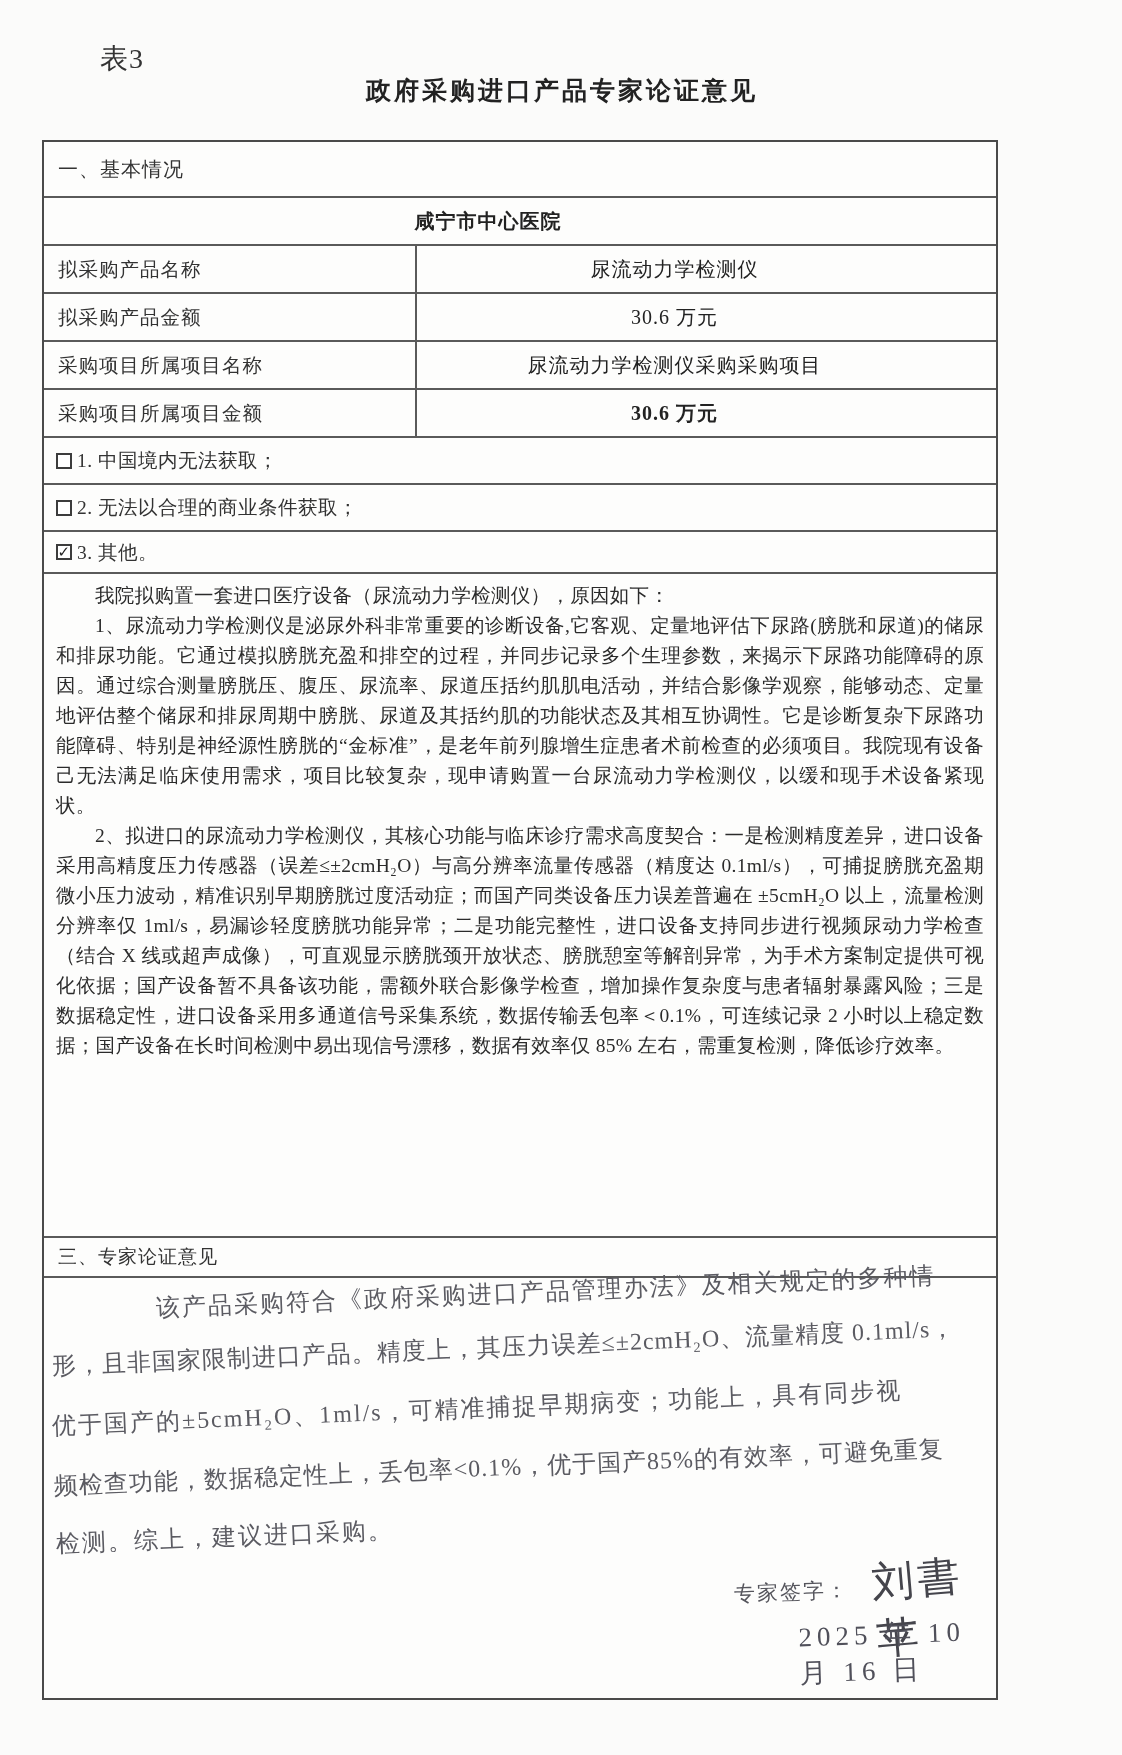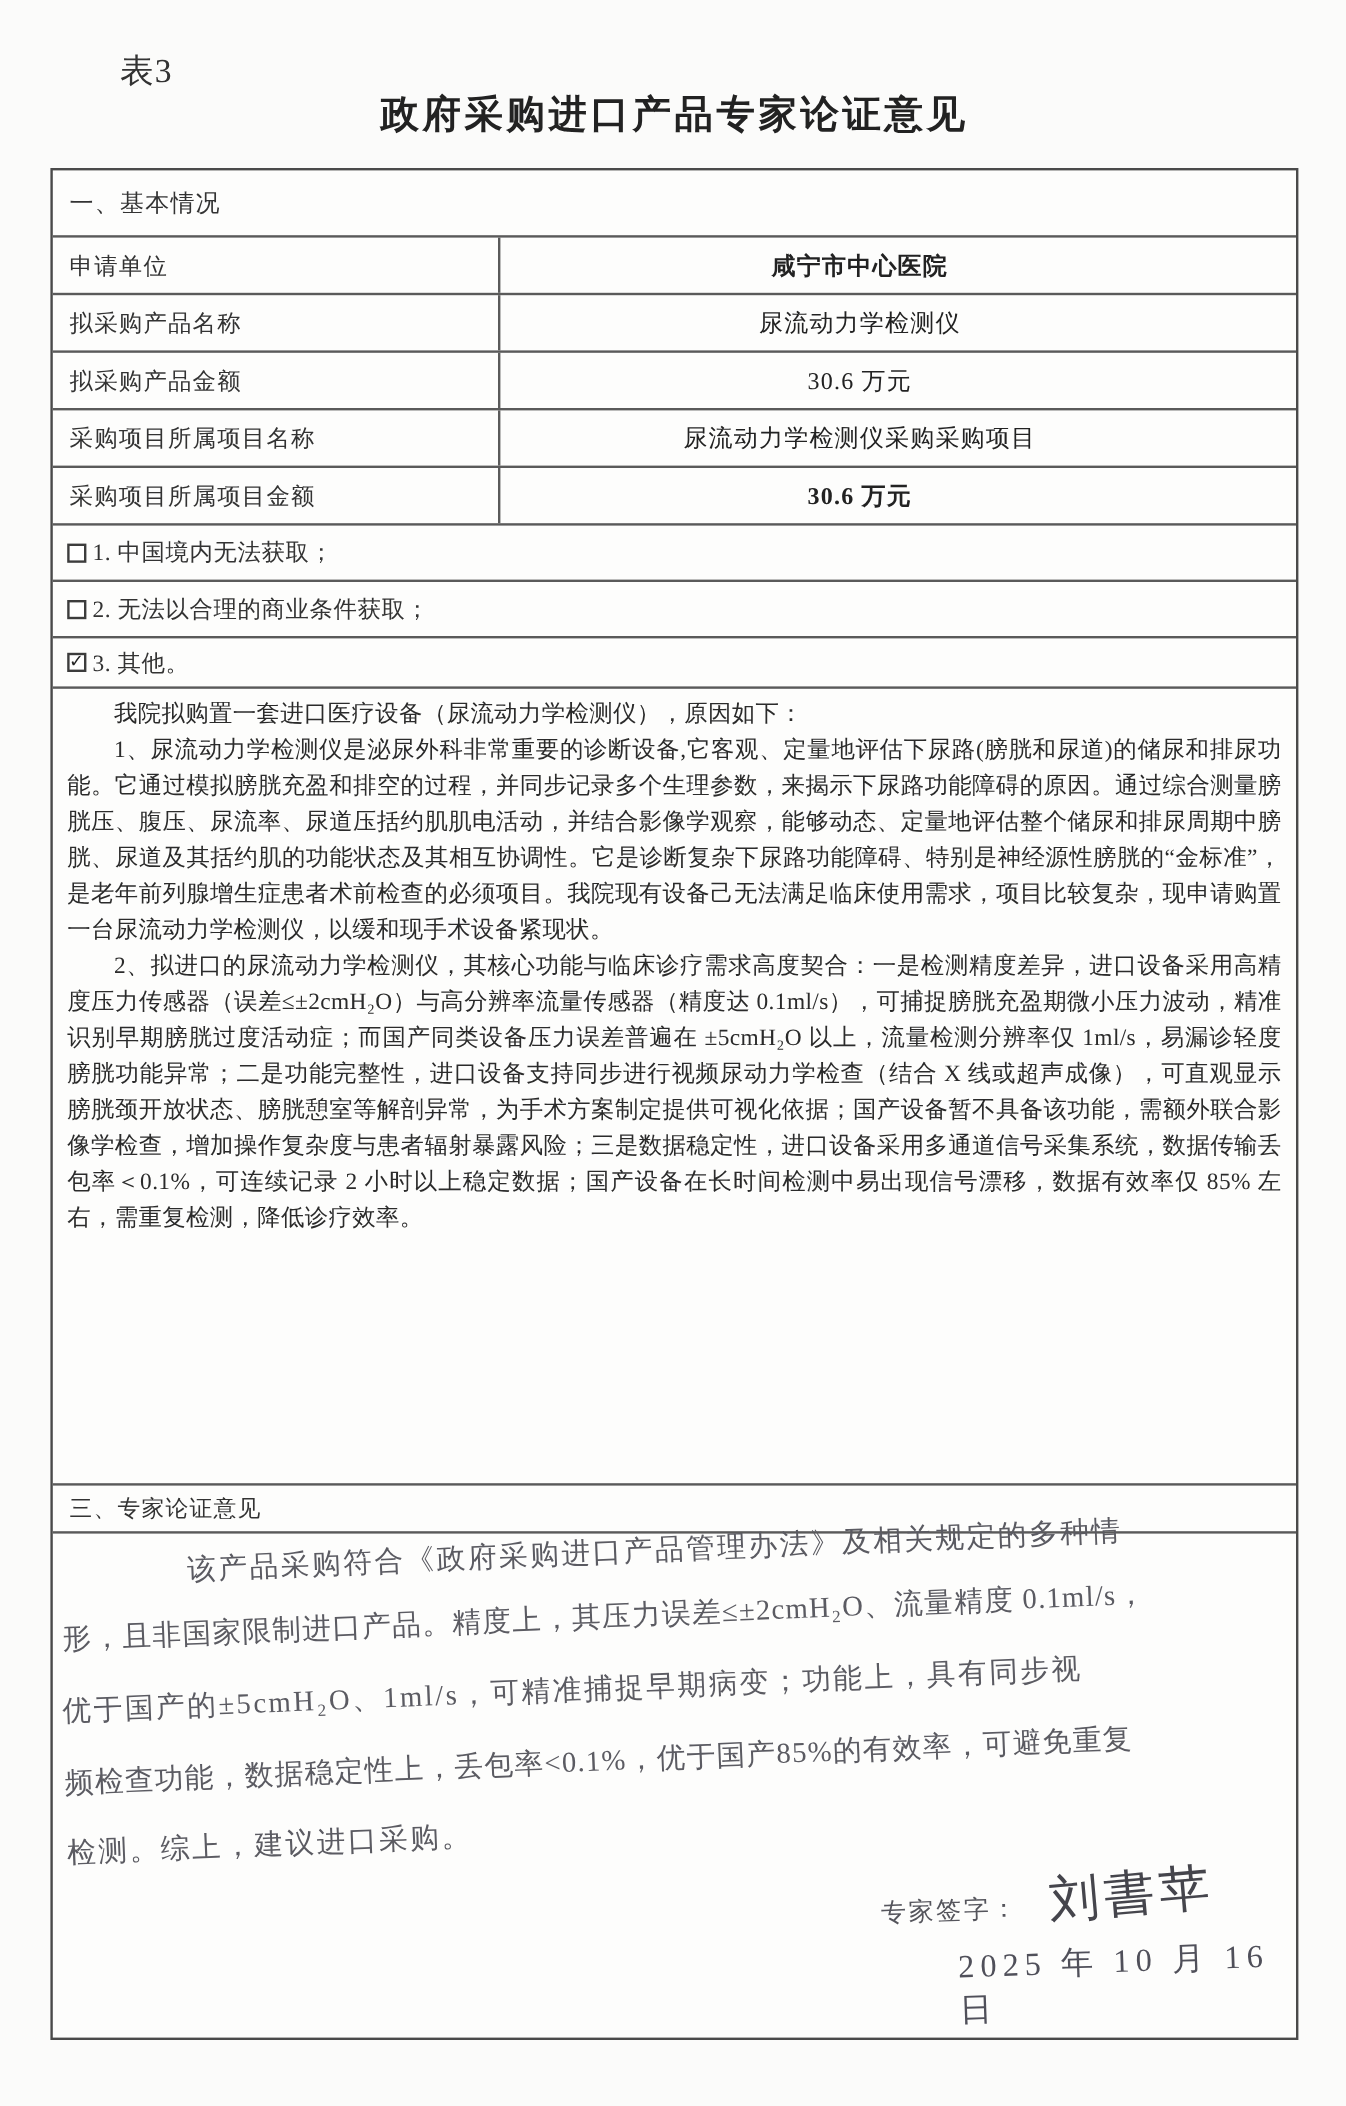--- a/index.html
+++ b/index.html
@@ -11,26 +11,26 @@
     overflow: hidden;
   }
   .page { position: relative; width: 1122px; height: 1755px; }
 
   .table-label {
     position: absolute; left: 100px; top: 40px;
     font-size: 28px; color: #333; letter-spacing: 1px;
   }
   .doc-title {
     position: absolute; left: 42px; top: 74px; width: 1040px;
-    text-align: center; font-size: 32px; font-weight: 700;
+    text-align: center; font-size: 25px; font-weight: 700;
     letter-spacing: 3px; color: #222;
   }
 
   .doc-table {
-    position: absolute; left: 42px; top: 140px; width: 1040px;
+    position: absolute; left: 42px; top: 140px; width: 956px;
     border: 2px solid #4a4a4a;
     box-sizing: border-box;
     background: #fdfdfc;
   }
   .trow { box-sizing: border-box; border-bottom: 2px solid #5a5a5a; }
 
   .section-row {
     display: flex; align-items: center;
     padding-left: 14px; font-size: 20px; color: #333; letter-spacing: 1px;
   }
@@ -103,21 +103,20 @@
   <div class="table-label">表3</div>
   <div class="doc-title">政府采购进口产品专家论证意见</div>
 
   <div class="doc-table">
 
     <div class="trow section-row sec-1">
       <span>一、基本情况</span>
     </div>
 
     <div class="trow info-row">
-      <div class="info-label">申请单位</div>
       <div class="info-value bolder">咸宁市中心医院</div>
     </div>
     <div class="trow info-row">
       <div class="info-label">拟采购产品名称</div>
       <div class="info-value">尿流动力学检测仪</div>
     </div>
     <div class="trow info-row">
       <div class="info-label">拟采购产品金额</div>
       <div class="info-value">30.6 万元</div>
     </div>

